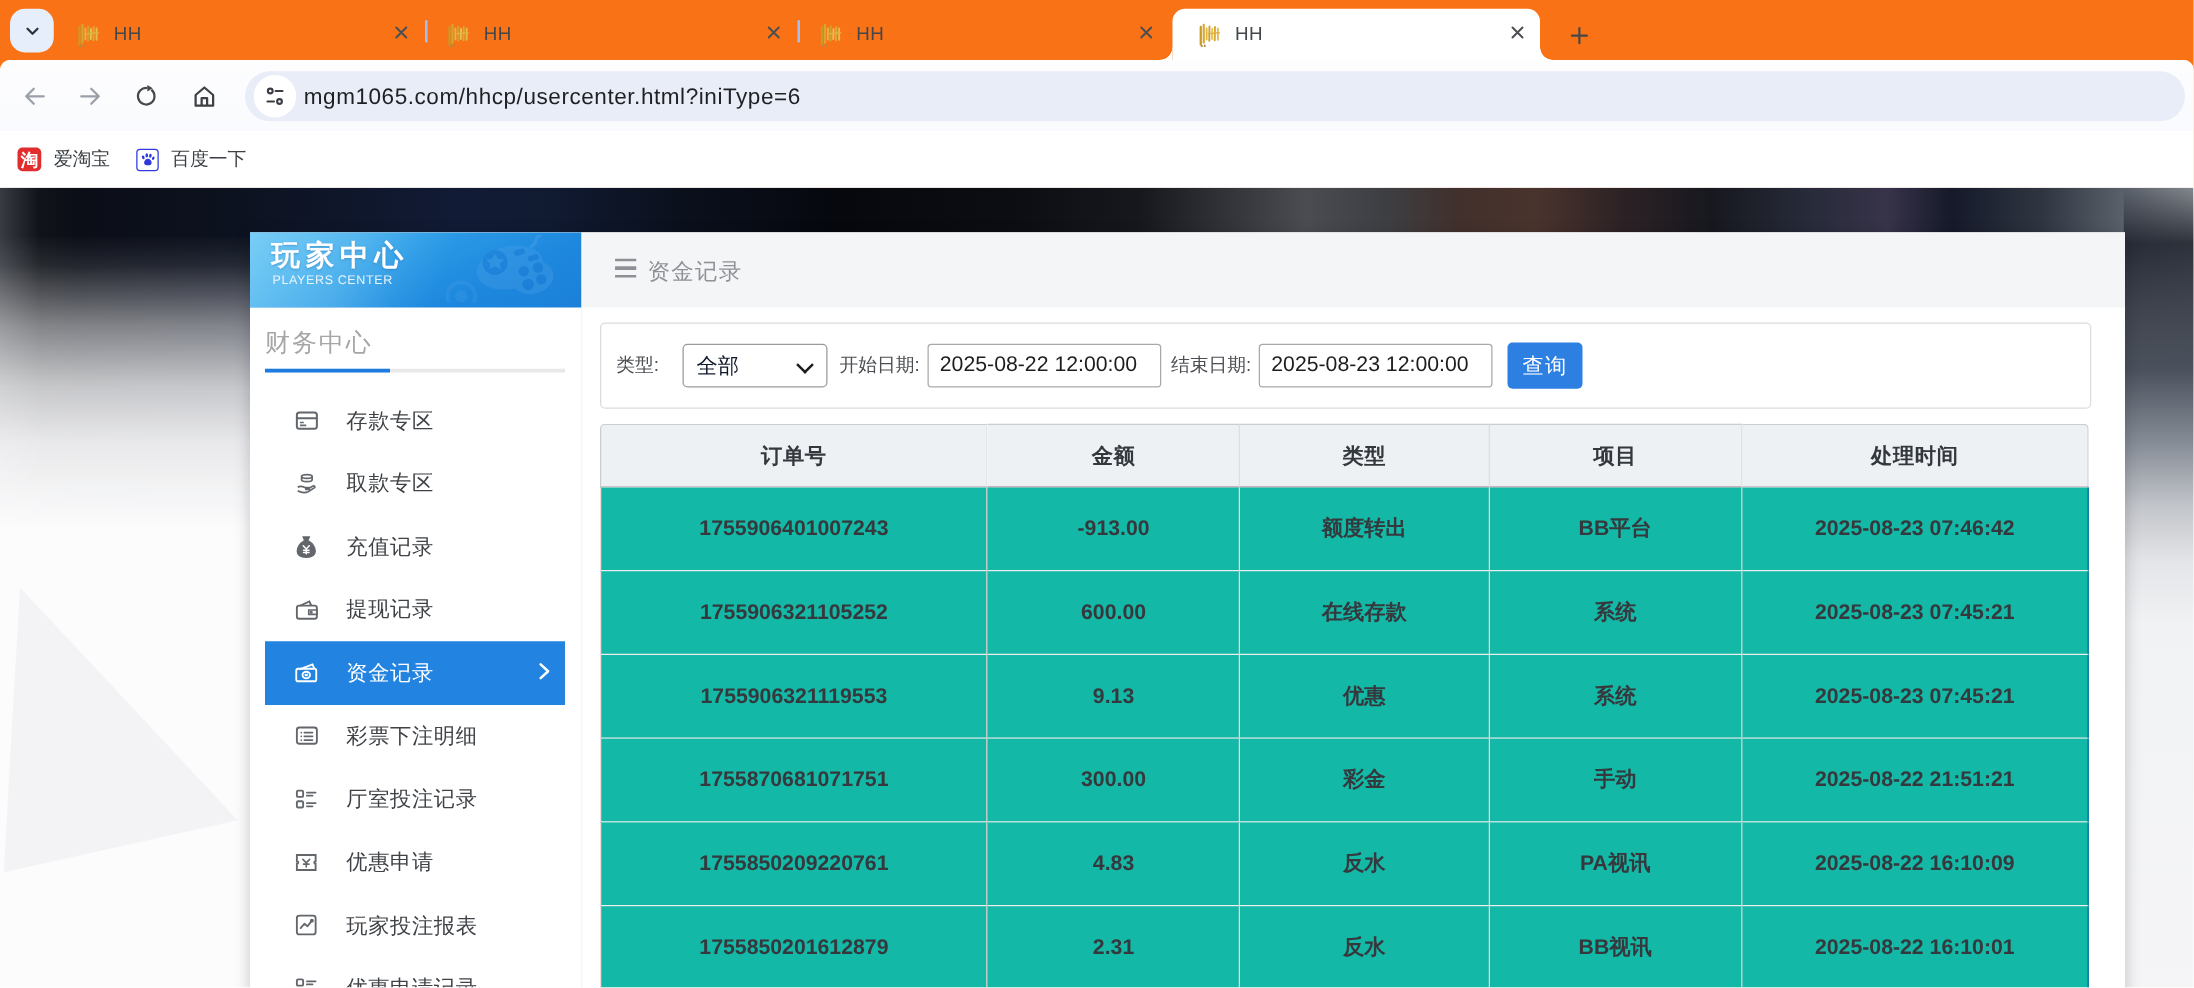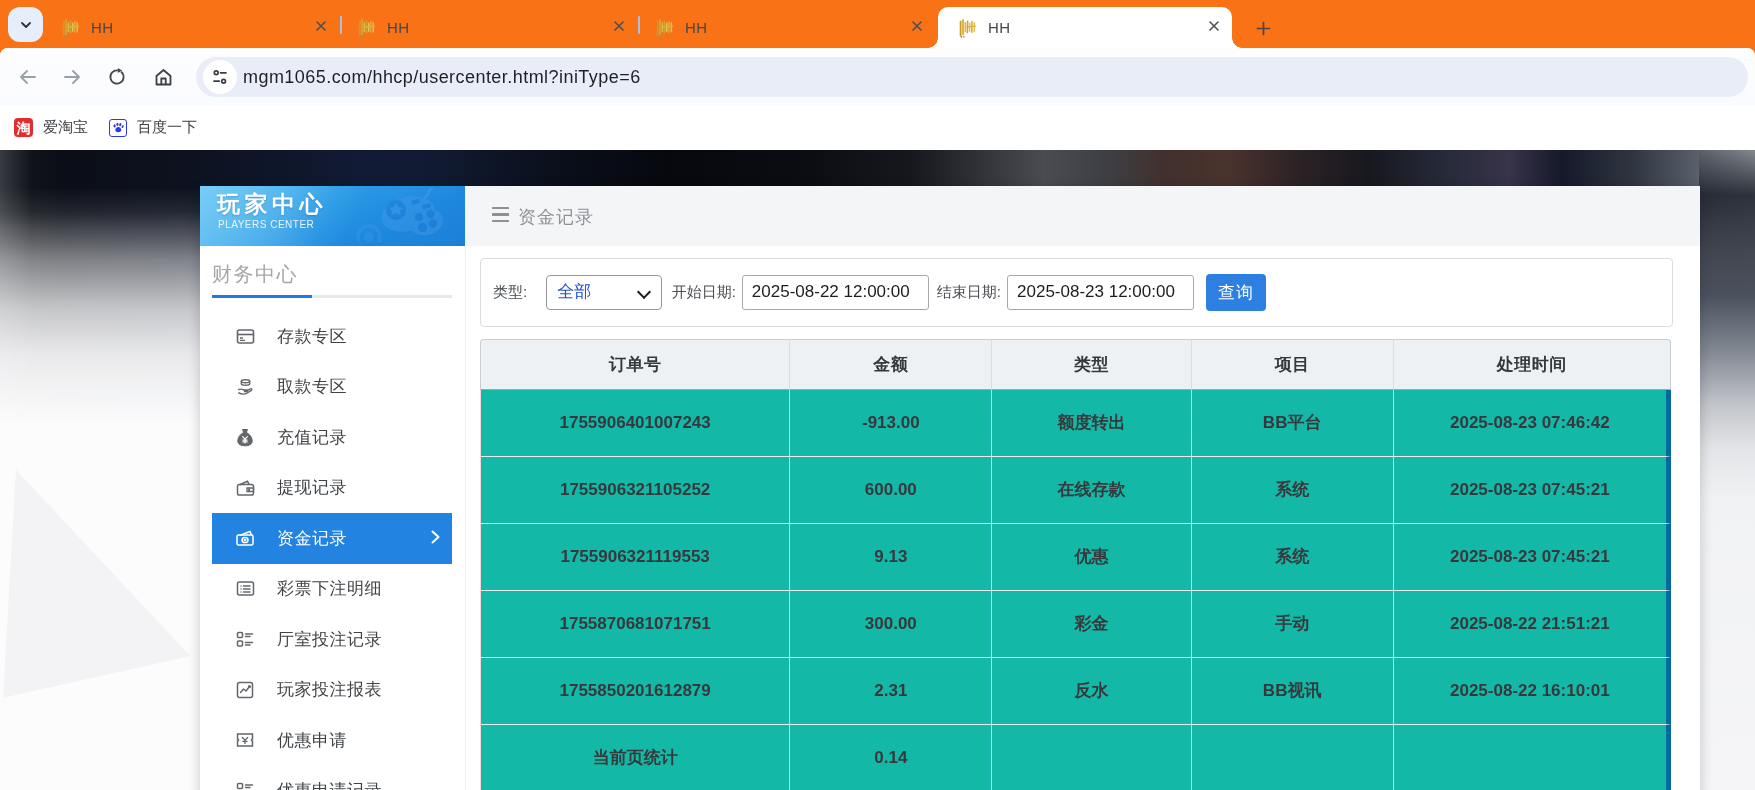--- a/index.html
+++ b/index.html
@@ -82,36 +82,36 @@
   
   .main { position:relative; flex:1; background:#fff; }
   .m-header { position:absolute; left:0; top:0; width:100%; height:60px; background:#f4f5f7; }
   .burger { position:absolute; left:26px; top:21px; width:17px; height:15px; display:flex; flex-direction:column; justify-content:space-between; }
   .burger span { display:block; height:2.4px; background:#8d9196; border-radius:0.5px; }
   .m-title { position:absolute; left:52px; top:19px; font-size:18px; color:#8e9196; letter-spacing:1px; }
 
   .filterbar { position:absolute; left:14px; top:71.5px; width:1193px; height:69px; border:1px solid #dcdcdc; border-radius:4px; background:#fff; display:flex; align-items:center; padding-left:12px; }
   .f-label { font-size:15px; color:#4b4e53; }
   .f-select { position:relative; margin-left:19px; width:116px; height:35px; }
-  .f-select select { width:100%; height:100%; -webkit-appearance:none; appearance:none; border:1px solid #9a9a9a; border-radius:4px; background:#fff; padding-left:10px; font-size:17px; color:#1d4ed8; font-family:Liberation Mono, monospace; }
+  .f-select select { width:100%; height:100%; -webkit-appearance:none; appearance:none; border:1px solid #9a9a9a; border-radius:4px; background:#fff; padding-left:10px; font-size:17px; color:#0f172a; font-family:Liberation Serif, serif; }
   .f-select::after { content:''; position:absolute; right:13px; top:12px; width:8px; height:8px; border-right:2px solid #1b1c1e; border-bottom:2px solid #1b1c1e; transform:rotate(45deg); pointer-events:none; }
   .f-gap1 { margin-left:9.5px; }
   .f-input { margin-left:6px; width:187px; height:35px; border:1px solid #a9a9a9; border-radius:3px; padding-left:9px; font-size:17px; color:#1c1d1f; font-family:inherit; }
   .f-gap2 { margin-left:8px; }
   .f-btn { margin-left:12px; width:60px; height:37px; background:#2e7fe2; color:#fff; border:none; border-radius:4px; font-size:17px; font-family:inherit; letter-spacing:1px; }
 
   .rec-table { position:absolute; left:14px; top:152.6px; width:1191px; border-collapse:separate; border-spacing:0; table-layout:fixed; }
   .rec-table th { height:51px; background:#eef1f4; font-size:17px; font-weight:bold; color:#33383d; letter-spacing:0.5px;
     border-top:1px solid #c9ced4; border-bottom:1px solid #b99fa4; border-right:1px solid #dadee3; }
   .rec-table th:first-child { border-left:1px solid #c9ced4; border-top-left-radius:4px; }
   .rec-table th:last-child  { border-right:1px solid #c9ced4; border-top-right-radius:4px; }
   .rec-table td { height:67px; font-size:17px; color:#35393d; text-align:center; background:#14b8a6;
     border-bottom:1px solid #ededed; border-right:1px solid #f6cfcf;font-weight:bold; }
   .rec-table td:first-child { border-left:1px solid #f3dada; }
-  .rec-table td:last-child { border-right:5px solid #0369a1; }
+  .rec-table td:last-child { border-right:1px solid #0369a1; }
   .rec-table tr:last-child td { border-bottom:1px solid #f0caca;padding-left:16px; }
   .rec-table th, .rec-table td { overflow:hidden; white-space:nowrap; }
 </style>
 </head>
 <body>
 
 <div class="chrome">
   <div class="tabstrip">
     <div class="tab-search-btn">
       <svg width="14" height="14" viewBox="0 0 14 14">
@@ -386,35 +386,35 @@
                 <path d="M9.5 3 L16.5 3 M9.5 5.5 L14 5.5" stroke-width="1.4" stroke-linecap="round"></path>
                 <rect x="1.5" y="10" width="5" height="5" rx="1"></rect>
                 <path d="M9.5 11.5 L16.5 11.5 M9.5 14 L14 14" stroke-width="1.4" stroke-linecap="round"></path>
               </svg>
             </span>
           <span class="ml">厅室投注记录</span>
         </div>
         <div class="m-item">
           <span class="mi">
               <svg width="18" height="18" viewBox="0 0 18 18" fill="none" stroke-width="1.5">
+                <path d="M1.5 3 L16.5 3 L16.5 8 C15 8 15 10 16.5 10 L16.5 15 L1.5 15 L1.5 10 C3 10 3 8 1.5 8 Z"></path>
+                <path d="M6.3 6.5 L9 9.2 L11.7 6.5 M9 9.2 L9 12.5 M6.8 10.3 L11.2 10.3" stroke-width="1.3" stroke-linecap="round"></path>
+              </svg>
+            </span>
+          <span class="ml">优惠申请</span>
+        </div>
+        <div class="m-item">
+          <span class="mi">
+              <svg width="18" height="18" viewBox="0 0 18 18" fill="none" stroke-width="1.5">
                 <rect x="1.5" y="1.5" width="15" height="15" rx="2"></rect>
                 <path d="M4.5 11.5 L7.5 8 L10 10 L13.5 5.5" stroke-linecap="round" stroke-linejoin="round"></path>
                 <circle cx="13.5" cy="5.5" r="0.8" fill="#63676c"></circle>
               </svg>
             </span>
           <span class="ml">玩家投注报表</span>
-        </div>
-        <div class="m-item">
-          <span class="mi">
-              <svg width="18" height="18" viewBox="0 0 18 18" fill="none" stroke-width="1.5">
-                <path d="M1.5 3 L16.5 3 L16.5 8 C15 8 15 10 16.5 10 L16.5 15 L1.5 15 L1.5 10 C3 10 3 8 1.5 8 Z"></path>
-                <path d="M6.3 6.5 L9 9.2 L11.7 6.5 M9 9.2 L9 12.5 M6.8 10.3 L11.2 10.3" stroke-width="1.3" stroke-linecap="round"></path>
-              </svg>
-            </span>
-          <span class="ml">优惠申请</span>
         </div>
         <div class="m-item">
           <span class="mi">
               <svg width="18" height="17" viewBox="0 0 18 17" fill="none" stroke-width="1.5">
                 <rect x="1.5" y="1.5" width="5" height="5" rx="1"></rect>
                 <path d="M9.5 3 L16.5 3 M9.5 5.5 L14 5.5" stroke-width="1.4" stroke-linecap="round"></path>
                 <rect x="1.5" y="10" width="5" height="5" rx="1"></rect>
                 <path d="M9.5 11.5 L16.5 11.5 M9.5 14 L14 14" stroke-width="1.4" stroke-linecap="round"></path>
               </svg>
             </span>
@@ -485,20 +485,27 @@
               <td>2025-08-23 07:45:21</td>
             </tr>
             <tr>
               <td>1755870681071751</td>
               <td>300.00</td>
               <td>彩金</td>
               <td>手动</td>
               <td>2025-08-22 21:51:21</td>
             </tr>
             <tr>
+              <td>1755850209220761</td>
+              <td>4.83</td>
+              <td>反水</td>
+              <td>PA视讯</td>
+              <td>2025-08-22 16:10:09</td>
+            </tr>
+            <tr>
               <td>1755850201612879</td>
               <td>2.31</td>
               <td>反水</td>
               <td>BB视讯</td>
               <td>2025-08-22 16:10:01</td>
             </tr>
             <tr>
               <td>当前页统计</td>
               <td>0.14</td>
               <td></td>

